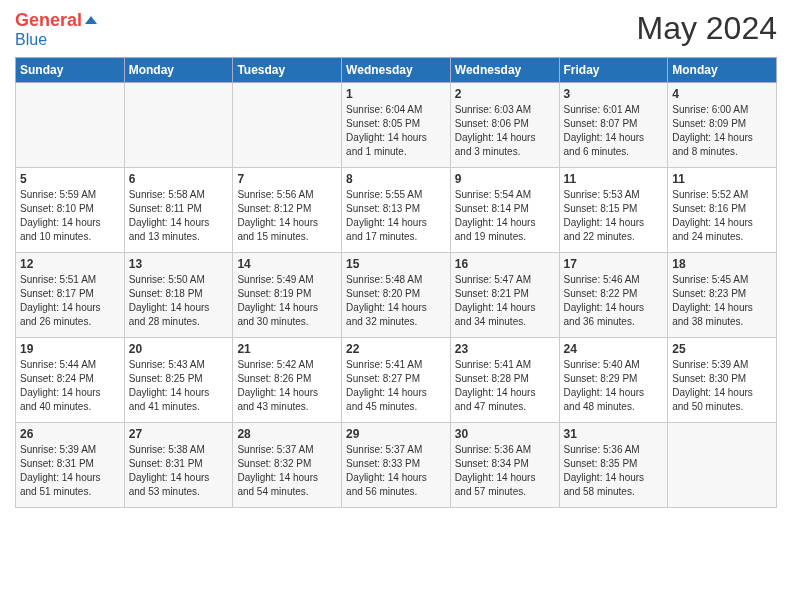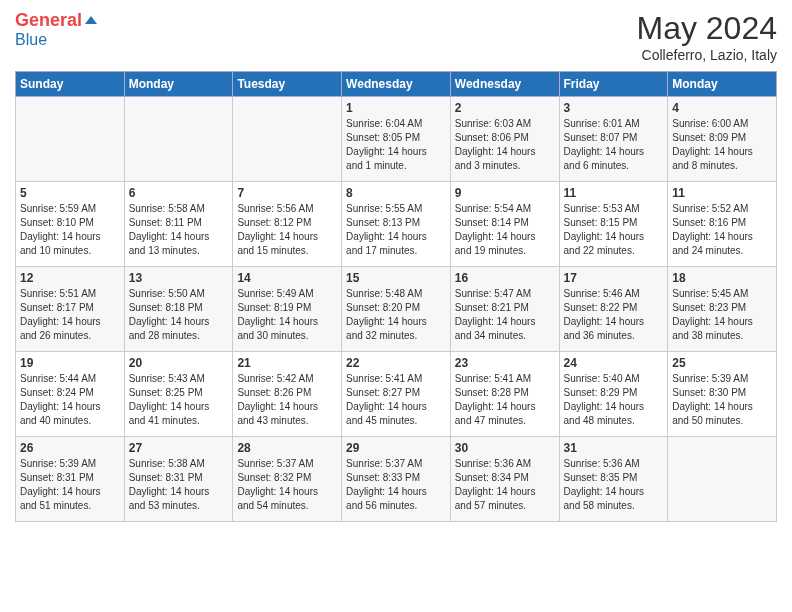--- a/index.html
+++ b/index.html
@@ -78,21 +78,20 @@
   <div class="logo">
     <span>
       <span style="font-size:18px;font-weight:bold;color:#ef4444;">General</span><svg width="16" height="16" viewBox="0 0 16 16" style="vertical-align:middle;margin:0 1px;">
           <polygon points="8,2 14,10 2,10" fill="#2471b8"></polygon>
         </svg><br>
       <span style="font-size:16px;font-weight:normal;color:#2471b8;">Blue</span>
     </span>
   </div>
   <div class="title-block">
     <div class="month-year">May 2024</div>
-    <div class="location">Colleferro, Lazio, Italy</div>
   </div>
 </div>
 
 <table>
   <thead>
     <tr>
     <th>Sunday</th>
         <th>Monday</th>
         <th>Tuesday</th>
         <th>Wednesday</th>

